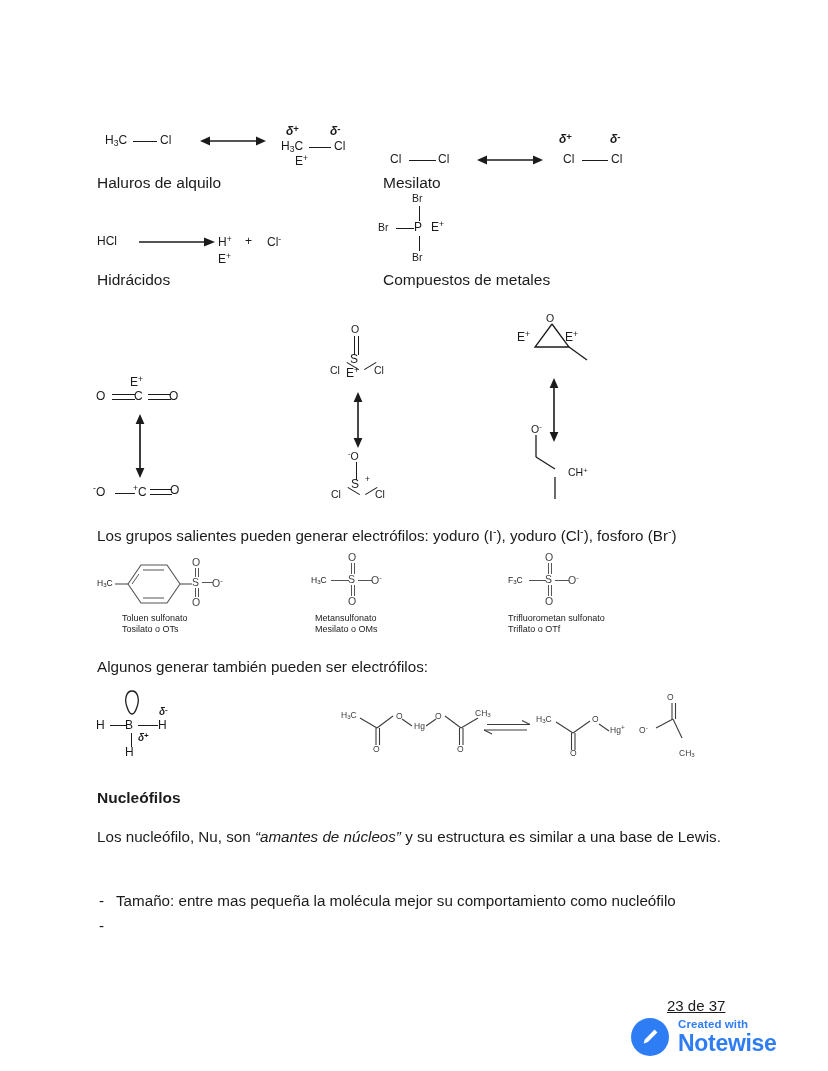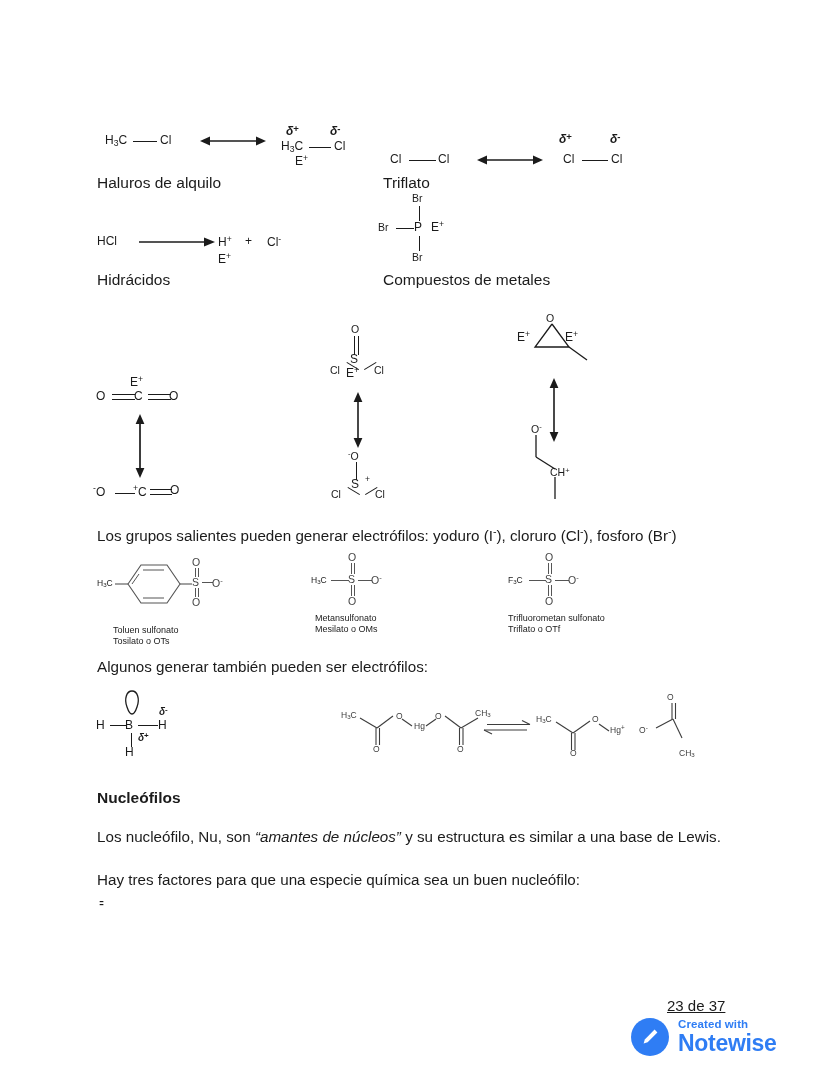--- a/index.html
+++ b/index.html
@@ -189,21 +189,21 @@
   <div class="abs delta" style="left:559px; top:131px;">
     <span>δ</span><sup>+</sup>
   </div>
   <div class="abs delta" style="left:610px; top:131px;">
     <span>δ</span><sup>-</sup>
   </div>
   <div class="abs atom" style="left:563px; top:152px;">Cl</div>
   <div class="bond-h" style="left:582px; top:160px; width:26px;"></div>
   <div class="abs atom" style="left:611px; top:152px;">Cl</div>
 
-  <div class="abs lbl-big" style="left:383px; top:174px;">Triflato</div>
+  <div class="abs lbl-big" style="left:383px; top:174px;">Mesilato</div>
 
   <div class="abs atom" style="left:97px; top:234px;">HCl</div>
   <div class="fwd-arrow" style="left:139px; top:234px;">
     <svg width="76" height="16" viewBox="0 0 76 16">
       <line x1="0" y1="8" x2="69" y2="8" stroke="#1b1b1b" stroke-width="1.7"></line>
       <polygon points="76,8 65,3.4 65,12.6" fill="#1b1b1b"></polygon>
     </svg>
   </div>
   <div class="abs atom" style="left:218px; top:234px;">
     <span>H</span><sup>+</sup>
@@ -318,26 +318,26 @@
   <div class="abs atom sm" style="left:531px; top:422px;">
     <span>O</span><sup style="font-size:.72em;vertical-align:.55em;">-</sup>
   </div>
   <div class="abs" style="left:528px; top:435px;">
     <svg width="60" height="65" viewBox="0 0 60 65">
       <line x1="8" y1="0" x2="8" y2="22" stroke="#1b1b1b" stroke-width="1.3"></line>
       <line x1="8" y1="22" x2="27" y2="34" stroke="#1b1b1b" stroke-width="1.3"></line>
       <line x1="27" y1="42" x2="27" y2="64" stroke="#1b1b1b" stroke-width="1.3"></line>
     </svg>
   </div>
-  <div class="abs atom sm" style="left:550px; top:466px;">
+  <div class="abs atom sm" style="left:568px; top:466px;">
     <span>CH</span><sup>+</sup>
   </div>
 
   <div class="abs body-text" style="left:97px; top:521px; width:650px;">
-    <span>Los grupos salientes pueden generar electrófilos: yoduro (I</span><sup style="font-size:.7em;">-</sup><span>), cloruro (Cl</span><sup style="font-size:.7em;">-</sup><span>), fosforo (Br</span><sup style="font-size:.7em;">-</sup><span>)</span>
+    <span>Los grupos salientes pueden generar electrófilos: yoduro (I</span><sup style="font-size:.7em;">-</sup><span>), yoduro (Cl</span><sup style="font-size:.7em;">-</sup><span>), fosforo (Br</span><sup style="font-size:.7em;">-</sup><span>)</span>
   </div>
 
   <div class="abs atom xs" style="left:97px; top:578px;">
     <span>H</span><sub>3</sub><span>C</span>
   </div>
   <div class="abs" style="left:114px; top:560px;">
     <svg width="78" height="48" viewBox="0 0 78 48">
 
       <polygon points="14,24 27,5 53,5 66,24 53,43 27,43" fill="none" stroke="#555" stroke-width="1.1"></polygon>
 
@@ -354,21 +354,21 @@
   <div class="abs atom sm" style="left:192px; top:556px; color:#444;">O</div>
   <div class="abs atom sm" style="left:192px; top:596px; color:#444;">O</div>
   <div class="bond-v thin" style="left:195px; top:568px; height:9px; border-color:#555;"></div>
   <div class="bond-v thin" style="left:198px; top:568px; height:9px; border-color:#555;"></div>
   <div class="bond-v thin" style="left:195px; top:588px; height:9px; border-color:#555;"></div>
   <div class="bond-v thin" style="left:198px; top:588px; height:9px; border-color:#555;"></div>
   <div class="bond-h thin" style="left:202px; top:582px; width:11px; border-color:#555;"></div>
   <div class="abs atom sm" style="left:212px; top:576px; color:#444;">
     <span>O</span><sup style="font-size:.72em;vertical-align:.5em;">-</sup>
   </div>
-  <div class="caption" style="left:113px; top:613px;margin-top:12px;">
+  <div class="caption" style="left:122px; top:613px;">
     <div>Toluen sulfonato</div>
     <div>Tosilato o OTs</div>
   </div>
 
   <div class="abs atom xs" style="left:311px; top:575px;">
     <span>H</span><sub>3</sub><span>C</span>
   </div>
   <div class="bond-h thin" style="left:331px; top:580px; width:18px; border-color:#555;"></div>
   <div class="abs atom sm" style="left:348px; top:573px; color:#444;">S</div>
   <div class="abs atom sm" style="left:348px; top:551px; color:#444;">O</div>
@@ -498,25 +498,25 @@
   <div class="abs atom xs" style="left:679px; top:748px; color:#3d3d3d;">
     <span>CH</span><sub>3</sub>
   </div>
 
   <div class="abs body-text bold" style="left:97px; top:787px; font-size:15.5px;">Nucleófilos</div>
 
   <div class="abs body-text" style="left:97px; top:826px; width:640px;">
     <span>Los nucleófilo, Nu, son </span><span class="ital">“amantes de núcleos”</span><span> y su estructura es similar a una base de Lewis.</span>
   </div>
 
-  <div class="abs body-text" style="left:97px; top:869px; width:640px;">Hay tres factores para que una especie química sea un buen nucleófilo:</div>
 
   <ul class="dash abs body-text" style="left:97px; top:890px; width:640px;">
     <li>
       <span class="dash-mark">-</span>
+      <span>Tamaño: entre mas pequeña la molécula mejor su comportamiento como nucleófilo</span>
     </li>
     <li style="margin-top:3px;">
       <span class="dash-mark">-</span>
     </li>
   </ul>
 
   <div class="page-num" style="left:667px; top:997px;text-decoration:underline;">23 de 37</div>
 
   <div class="brand" style="left:631px; top:1018px;">
     <div class="brand-mark">

